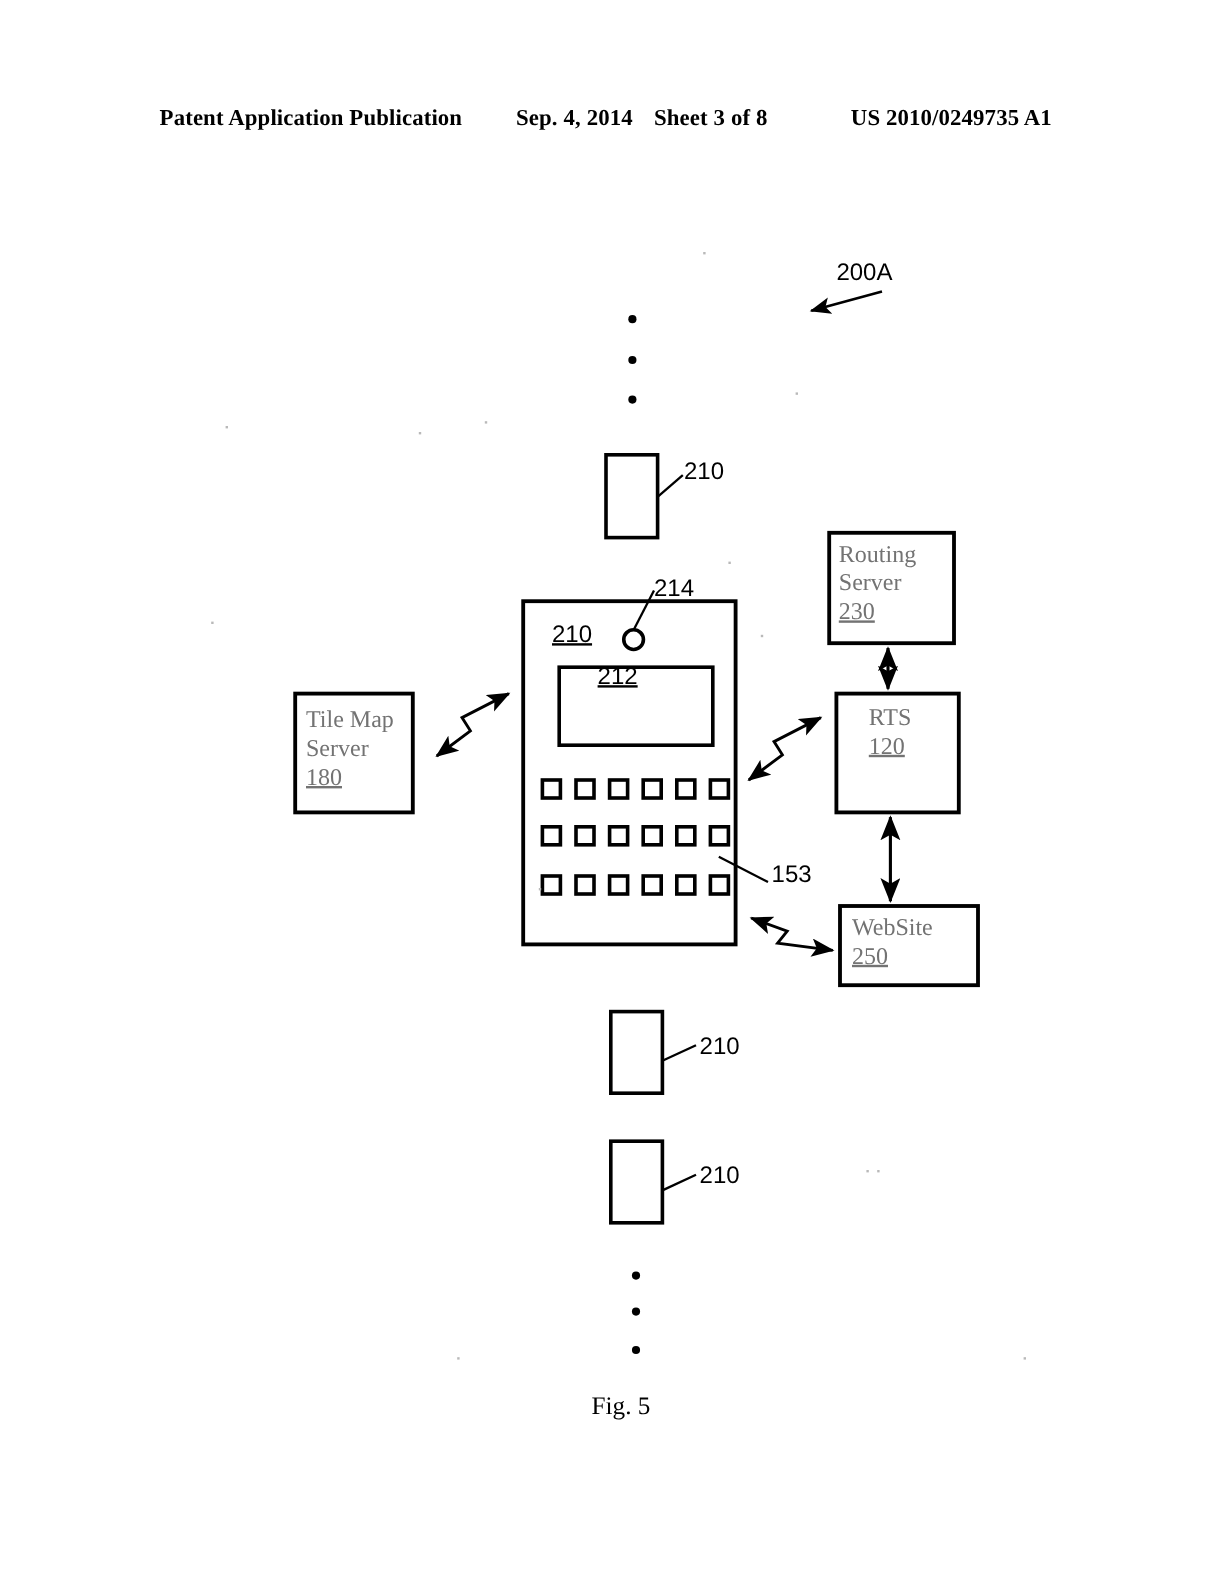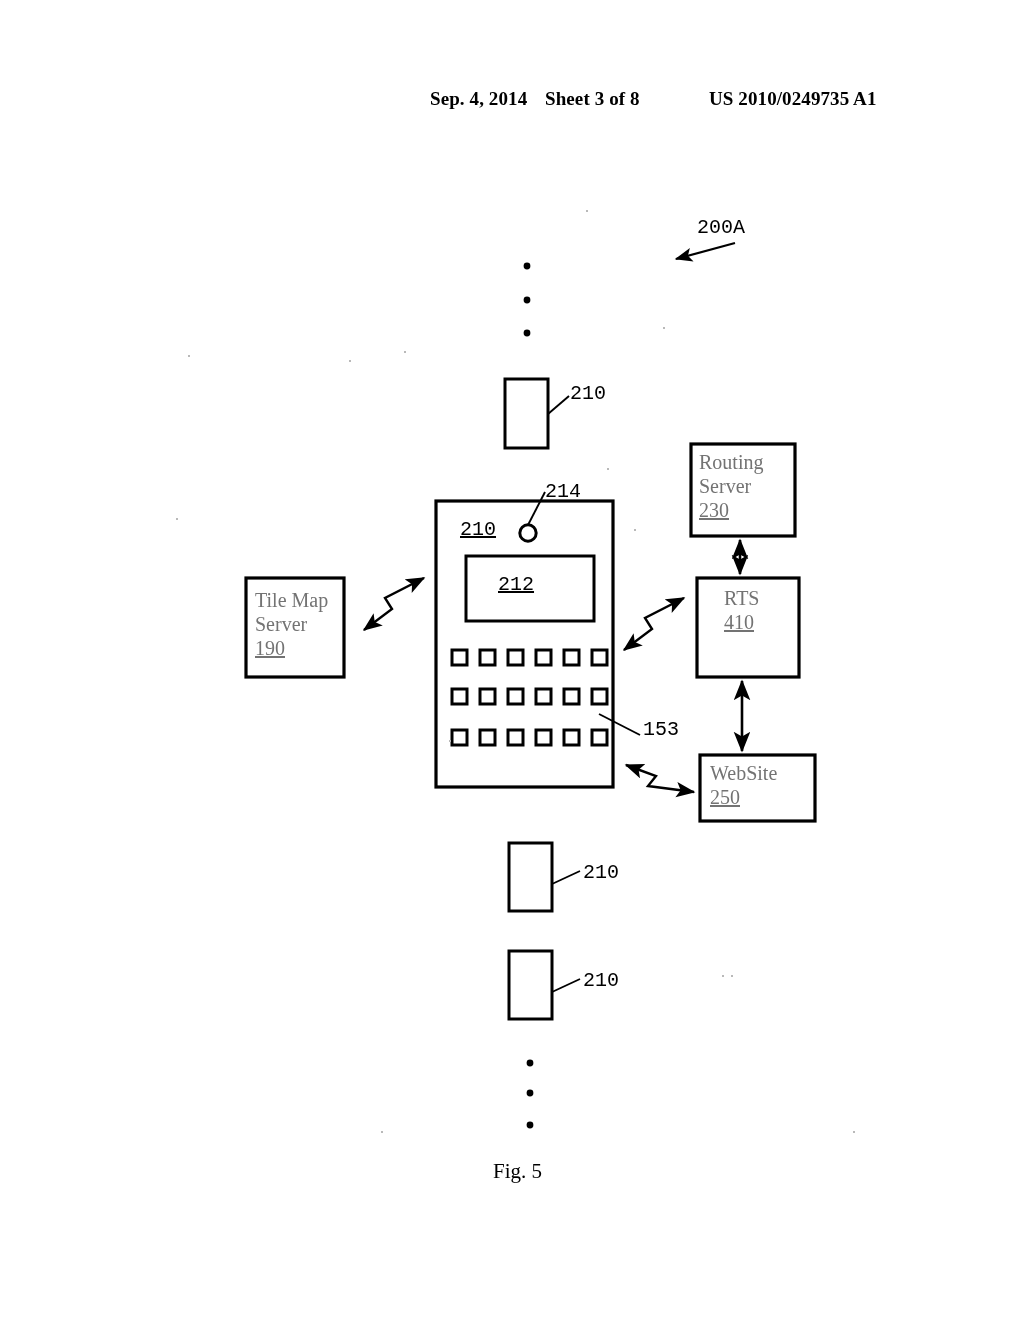--- a/index.html
+++ b/index.html
@@ -50,21 +50,21 @@
   }
   #figure-svg {
     position: absolute;
     left: 0;
     top: 0;
   }
 
   
   .lbl {
     position: absolute;
-    font-family: Liberation Mono, monospace;
+    font-family: Liberation Sans, sans-serif;
     font-size: 20px;
     line-height: 23px;
     color: #000;
     white-space: nowrap;
   }
   .lbl.u { text-decoration: underline; }
 
   .box-text {
     position: absolute;
     font-family: "Liberation Serif", "DejaVu Serif", serif;
@@ -83,21 +83,21 @@
   #ref-210-device { left: 460px; top: 518px; font-size: 20px; }
   #ref-216 { left: 643px; top: 718px; }
   #ref-210-b1 { left: 583px; top: 861px; }
   #ref-210-b2 { left: 583px; top: 969px; }
 
   
   #txt-routing { left: 699px; top: 450px; }
   #txt-rts     { left: 724px; top: 586px; }
   #txt-website { left: 710px; top: 761px; }
   #txt-tilemap { left: 255px; top: 588px; }
-  #txt-screen  { left: 498px; top: 573px; }
+  #txt-screen  { left: 498px; top: 553px; }
 
   
   #fig-caption {
     position: absolute;
     left: 493px;
     top: 1159px;
     font-family: "Liberation Serif", "DejaVu Serif", serif;
     font-size: 21px;
     color: #000;
     white-space: nowrap;
@@ -108,20 +108,21 @@
     position: absolute;
     background: #b9b9b9;
     width: 2px;
     height: 2px;
   }
 </style>
 </head>
 <body>
 
 <div id="page-header">
+  <span class="hdr-cell hdr-pub">Patent Application Publication</span>
   <span class="hdr-cell hdr-date">Sep. 4, 2014</span>
   <span class="hdr-cell hdr-sheet">Sheet 3 of 8</span>
   <span class="hdr-cell hdr-num">US 2010/0249735 A1</span>
 </div>
 
 <div id="figure">
 
   <svg id="figure-svg" width="1024" height="1320" viewBox="0 0 1024 1320">
     <defs>
       <marker id="arrowhead" markerWidth="9" markerHeight="9" refX="7.4" refY="3.2" orient="auto" markerUnits="strokeWidth">
@@ -254,32 +255,32 @@
   <span class="lbl" id="ref-210-b2">210</span>
 
   <div class="box-text" id="txt-routing">
     <span class="ln">Routing</span>
     <span class="ln">Server</span>
     <span class="num">230</span>
   </div>
 
   <div class="box-text" id="txt-rts">
     <span class="ln">RTS</span>
-    <span class="num">410</span>
+    <span class="num">120</span>
   </div>
 
   <div class="box-text" id="txt-website">
     <span class="ln">WebSite</span>
     <span class="num">250</span>
   </div>
 
   <div class="box-text" id="txt-tilemap">
     <span class="ln">Tile  Map</span>
     <span class="ln">Server</span>
-    <span class="num">190</span>
+    <span class="num">180</span>
   </div>
 
   <span class="lbl u" id="txt-screen">212</span>
 
   <div id="fig-caption">Fig. 5</div>
 
   <span class="speck" style="left:586px;  top:210px;"></span>
   <span class="speck" style="left:663px;  top:327px;"></span>
   <span class="speck" style="left:188px;  top:355px;"></span>
   <span class="speck" style="left:349px;  top:360px;"></span>

